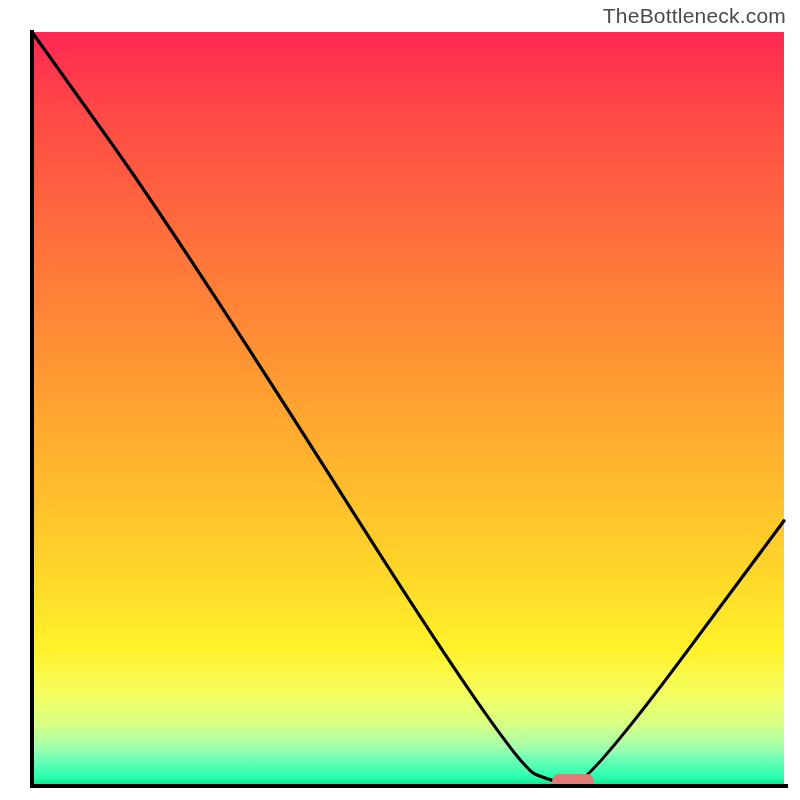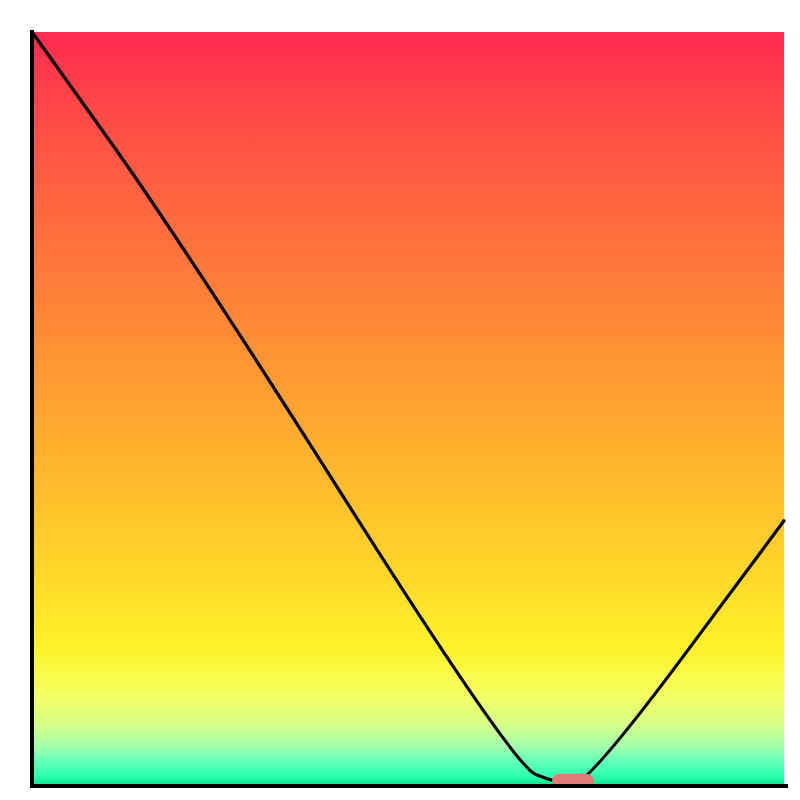--- a/index.html
+++ b/index.html
@@ -88,14 +88,15 @@
 
   <svg class="curve" viewBox="0 0 752 752" preserveAspectRatio="none">
     <path id="curve-path" fill="none" stroke="#000000" stroke-width="3.2" stroke-linejoin="round" stroke-linecap="round" d="M 0 0 Q 0 0 75.2 105.28000000000003 Q 150.4 210.56000000000006 315.84000000000003 471.88000000000005 Q 481.28000000000003 733.2 503.84000000000003 742.6 Q 526.4 752 541.44 752 Q 556.48 752 654.24 620.4 T 752 488.8"></path>
   </svg>
 
   <div id="marker" class="marker" style="left: 552.44px; top: 774px; background: rgb(224, 123, 120);"></div>
 
   <div class="axis-line-left"></div>
   <div class="axis-line-bottom"></div>
 
+  <div class="watermark">TheBottleneck.com</div>
 
 </div>
 
 </body></html>

